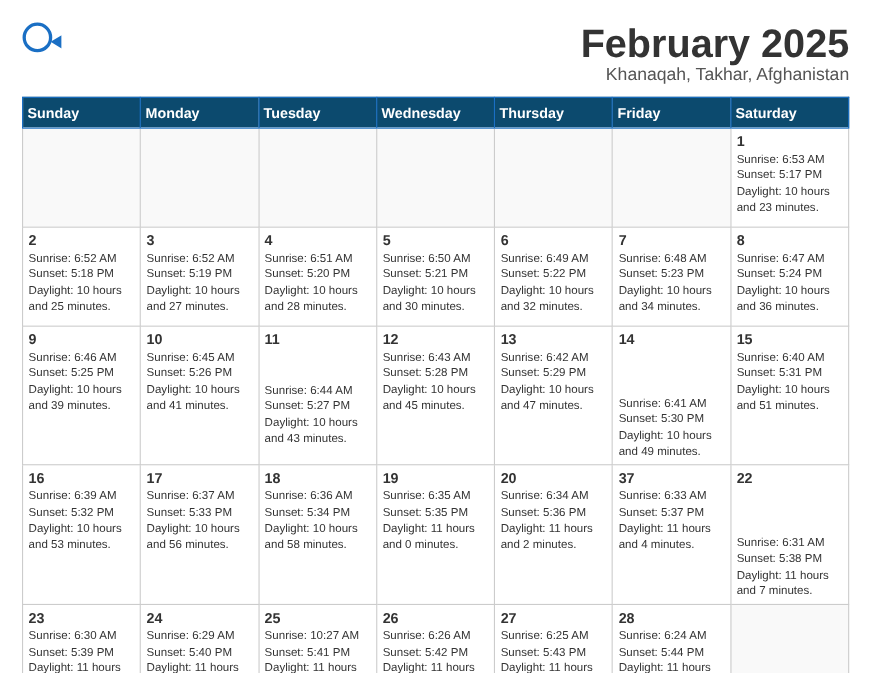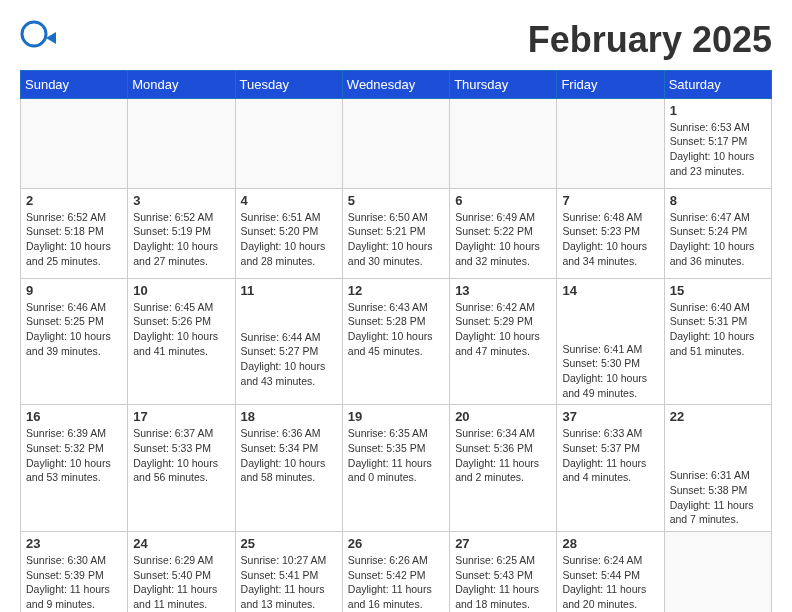--- a/index.html
+++ b/index.html
@@ -42,24 +42,24 @@
     .location {
       font-size: 16px;
       color: #555;
     }
     .calendar {
       width: 100%;
       border-collapse: collapse;
       border: 1px solid #ccc;
     }
     .calendar th {
-      background-color: #1d4ed8;
+      background-color: #0c4a6e;
       color: #fff;
       font-size: 13px;
-      font-weight: normal;
+      font-weight: bold;
       padding: 6px 4px;
       text-align: left;
       border: 1px solid #1a6fc4;
       margin-top: 44px;
     }
     .calendar td {
       border: 1px solid #ccc;
       vertical-align: top;
       padding: 4px 5px;
       width: calc(100% / 7);
@@ -91,20 +91,21 @@
   <div class="logo">
     <div style="display:flex;align-items:center;gap:4px;">
       <svg width="36" height="36" viewBox="0 0 36 36">
         <circle cx="14" cy="14" r="12" fill="none" stroke="#1a6fc4" stroke-width="3"></circle>
         <polygon points="26,18 36,12 36,24" fill="#1a6fc4"></polygon>
       </svg>
     </div>
   </div>
   <div class="title-block">
     <div class="month-title">February 2025</div>
+    <div class="location">Khanaqah, Takhar, Afghanistan</div>
   </div>
 </div>
 
 <table class="calendar">
   <thead>
     <tr>
     <th>Sunday</th>
         <th>Monday</th>
         <th>Tuesday</th>
         <th>Wednesday</th>

